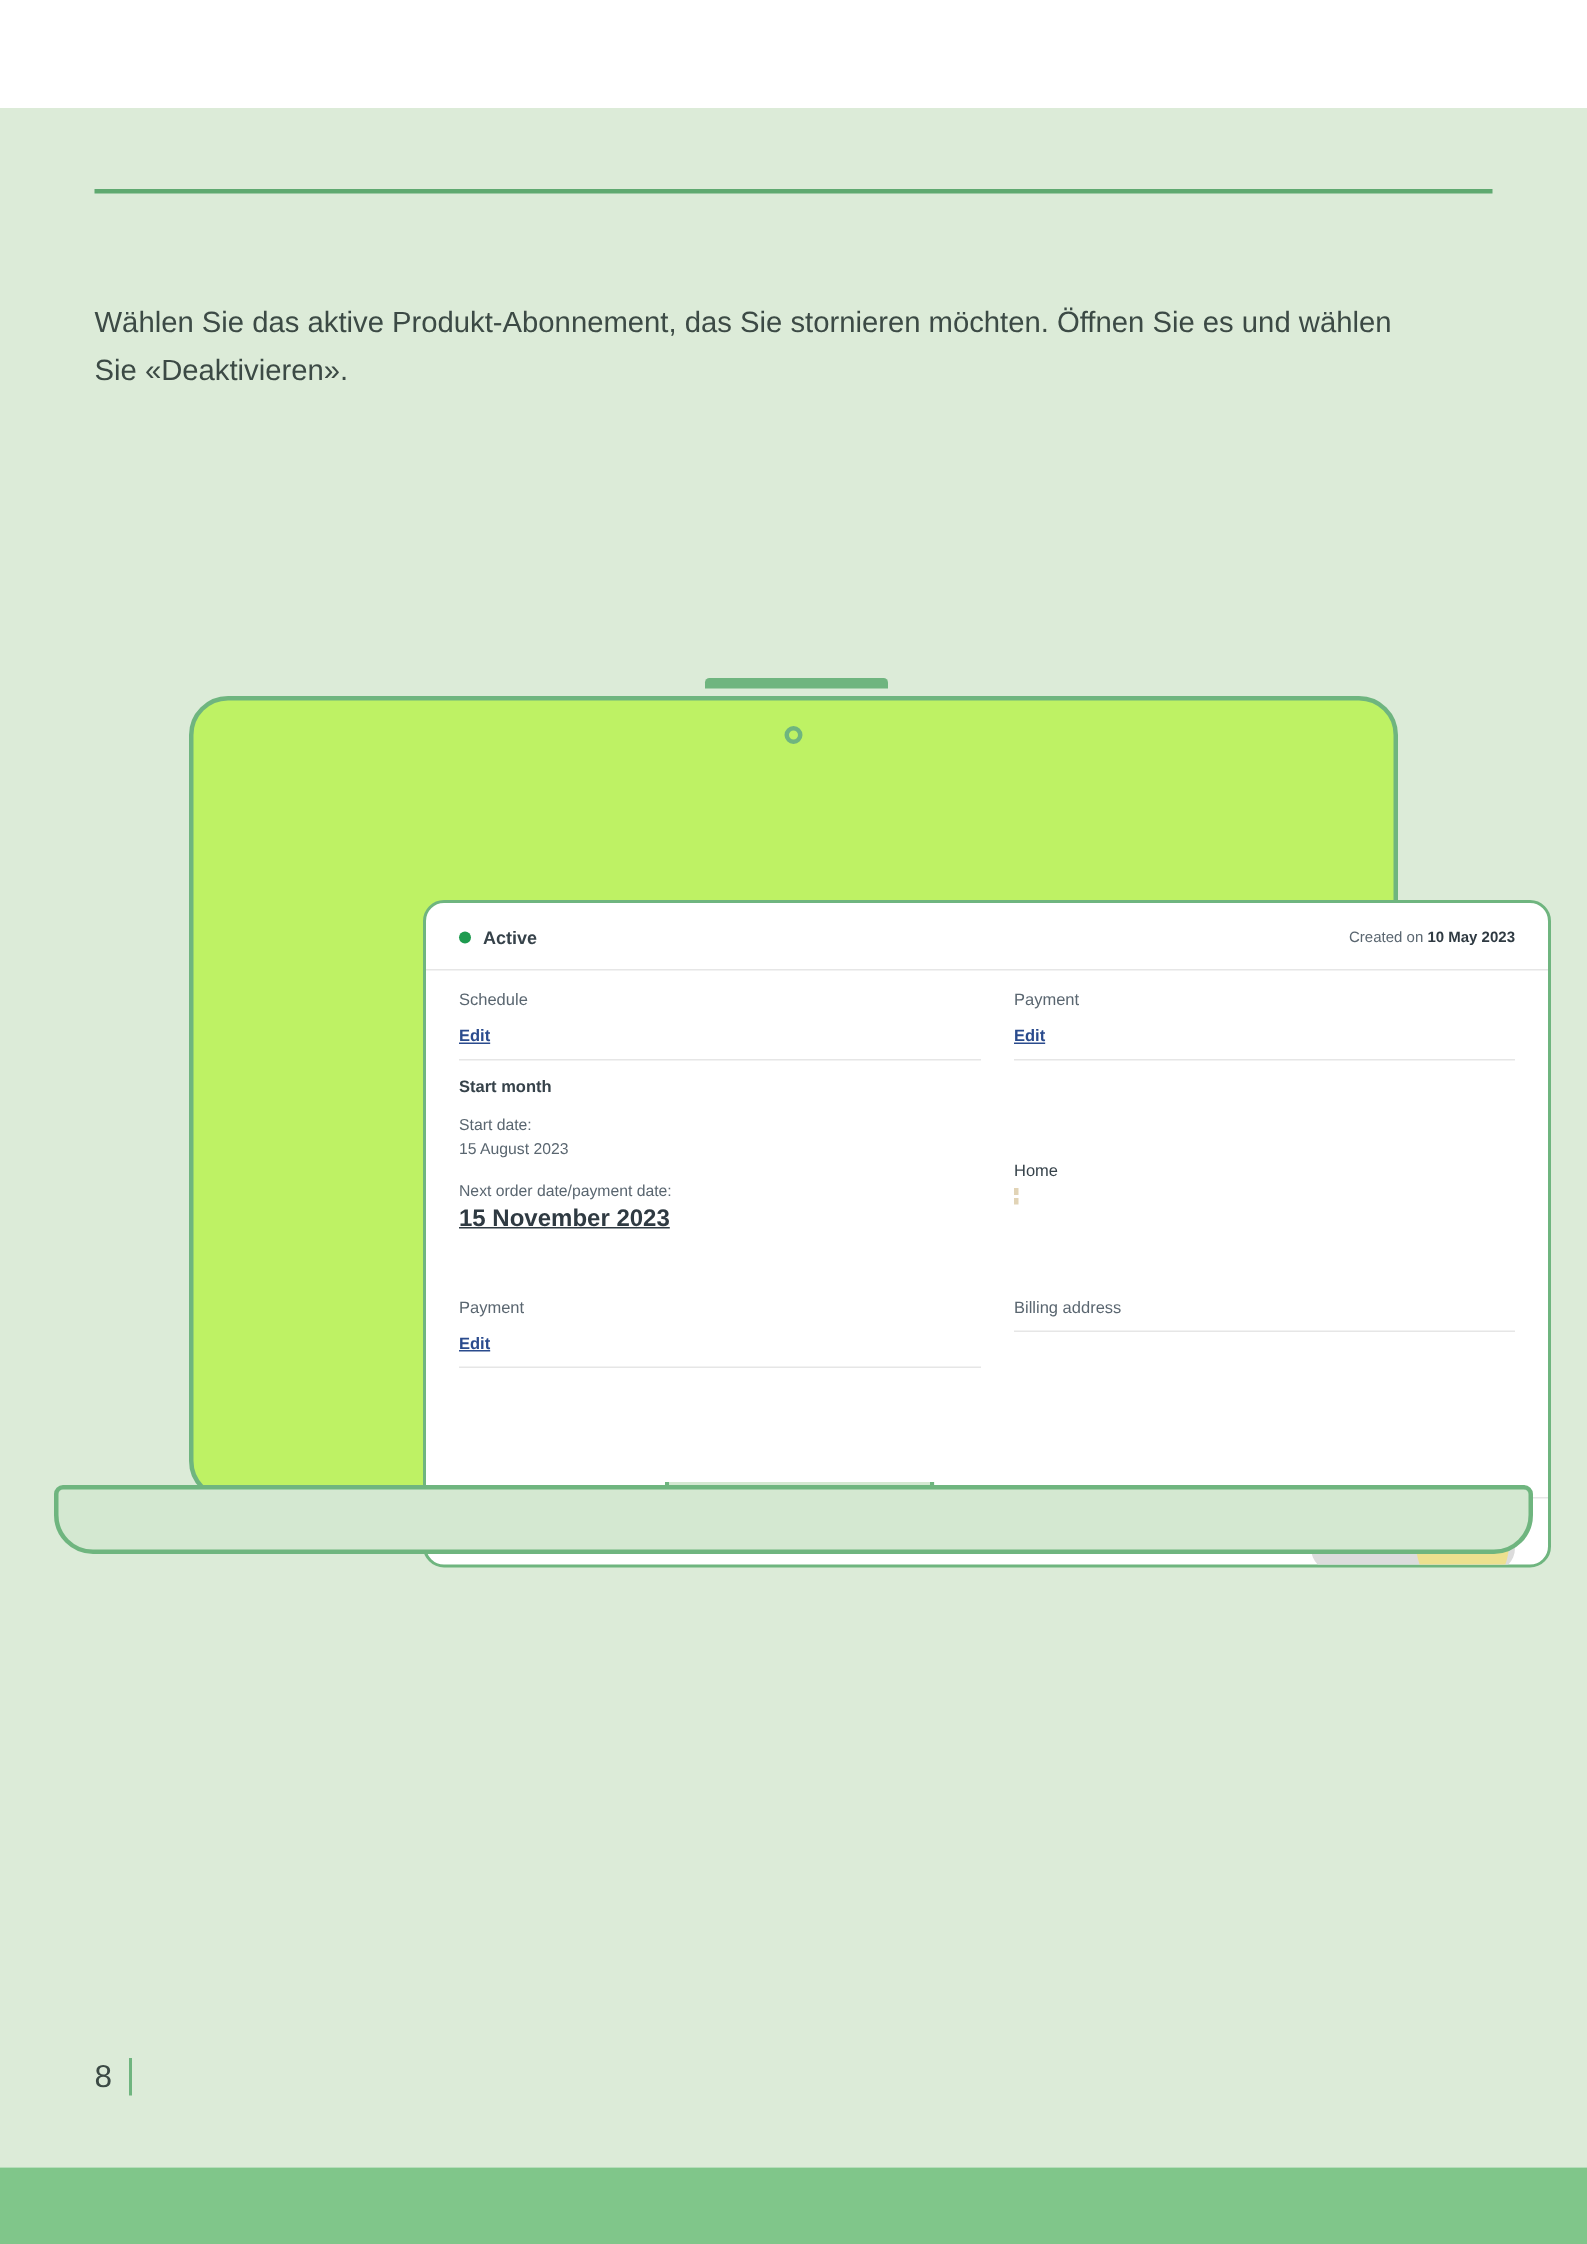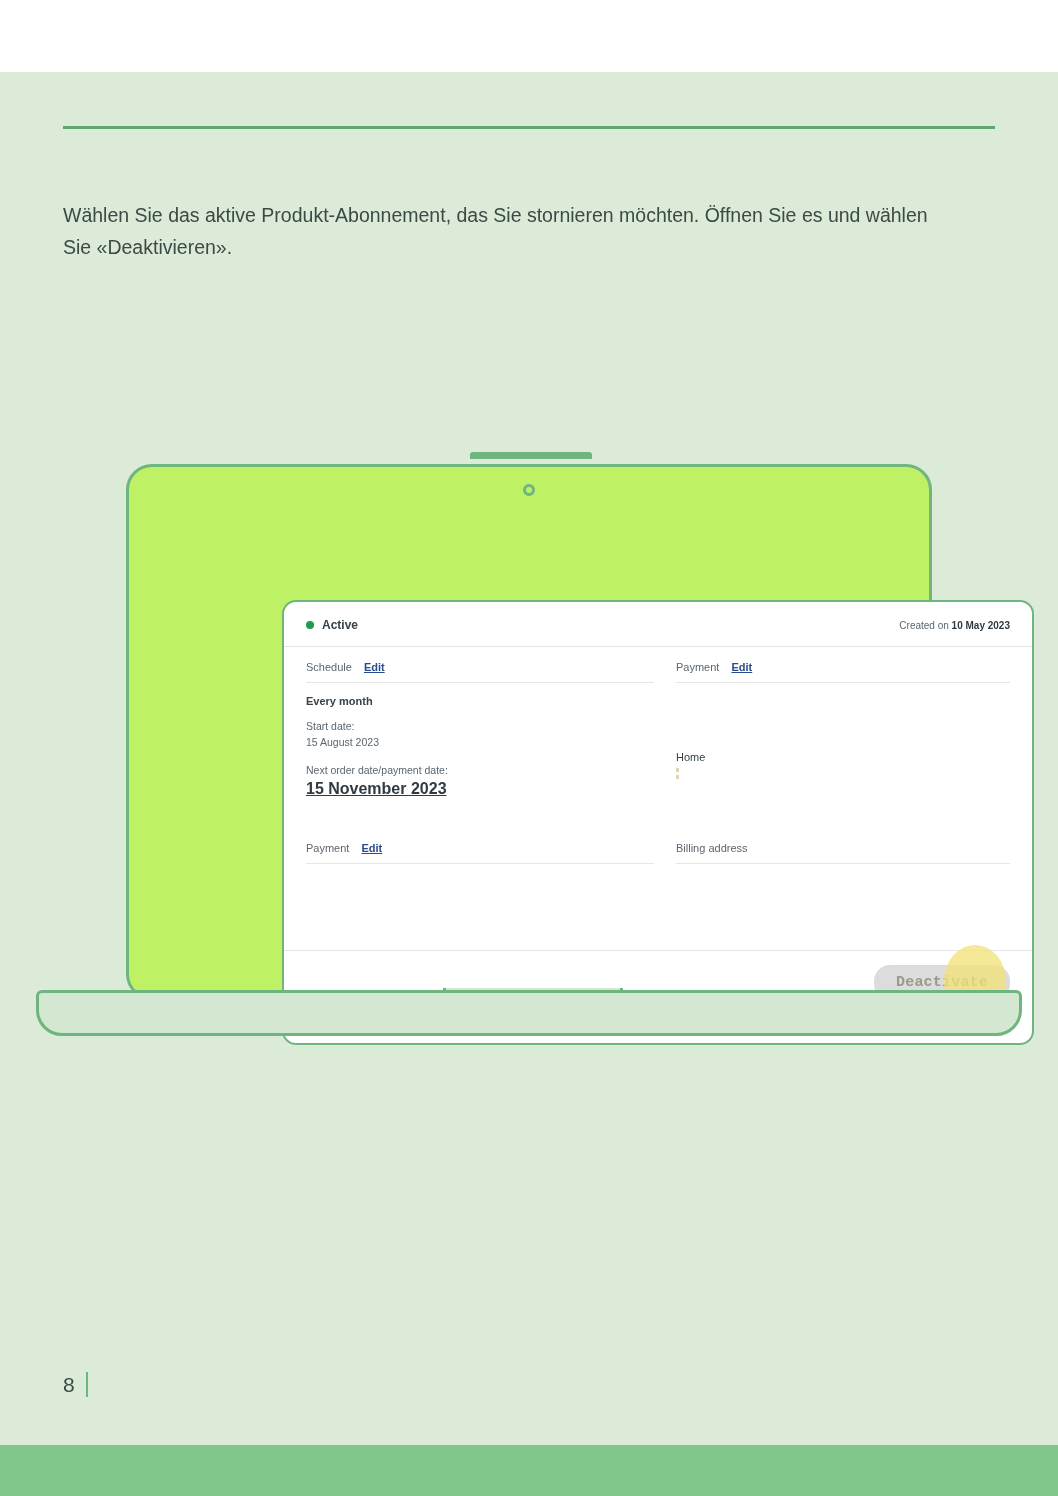--- a/index.html
+++ b/index.html
@@ -190,20 +190,21 @@
   }
   .col-left { width: 348px; }
   .col-right { flex: 1; }
 
   .field-head {
     display: flex;
     align-items: baseline;
     gap: 12px;
     padding: 14px 0 9px 0;
     border-bottom: 1px solid #E6E6E6;
+    flex-direction: column;
   }
 
   .field-label {
     font-size: 11px;
     color: #5A6670;
   }
 
   .edit-link {
     font-size: 11px;
     font-weight: bold;
@@ -346,21 +347,21 @@
       <div class="screen-body">
 
         <div class="cols">
 
           <div class="col-left">
             <div class="field-head">
               <span class="field-label">Schedule</span>
               <a class="edit-link">Edit</a>
             </div>
             <div class="sched-body">
-              <div class="sched-freq">Every month</div>
+              <div class="sched-freq">Start month</div>
               <div class="sched-line">Start date:</div>
               <div class="sched-line">15 August 2023</div>
               <div class="sched-gap"></div>
               <div class="sched-line">Next order date/payment date:</div>
               <div class="sched-next-date">15 November 2023</div>
             </div>
           </div>
 
           <div class="col-right">
             <div class="field-head">

